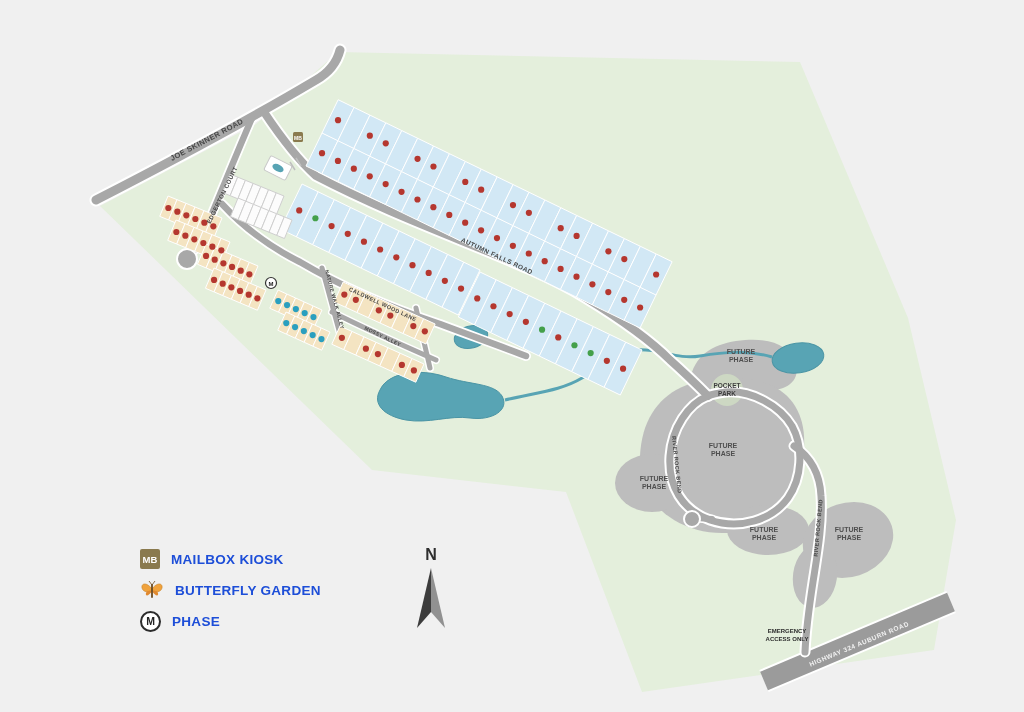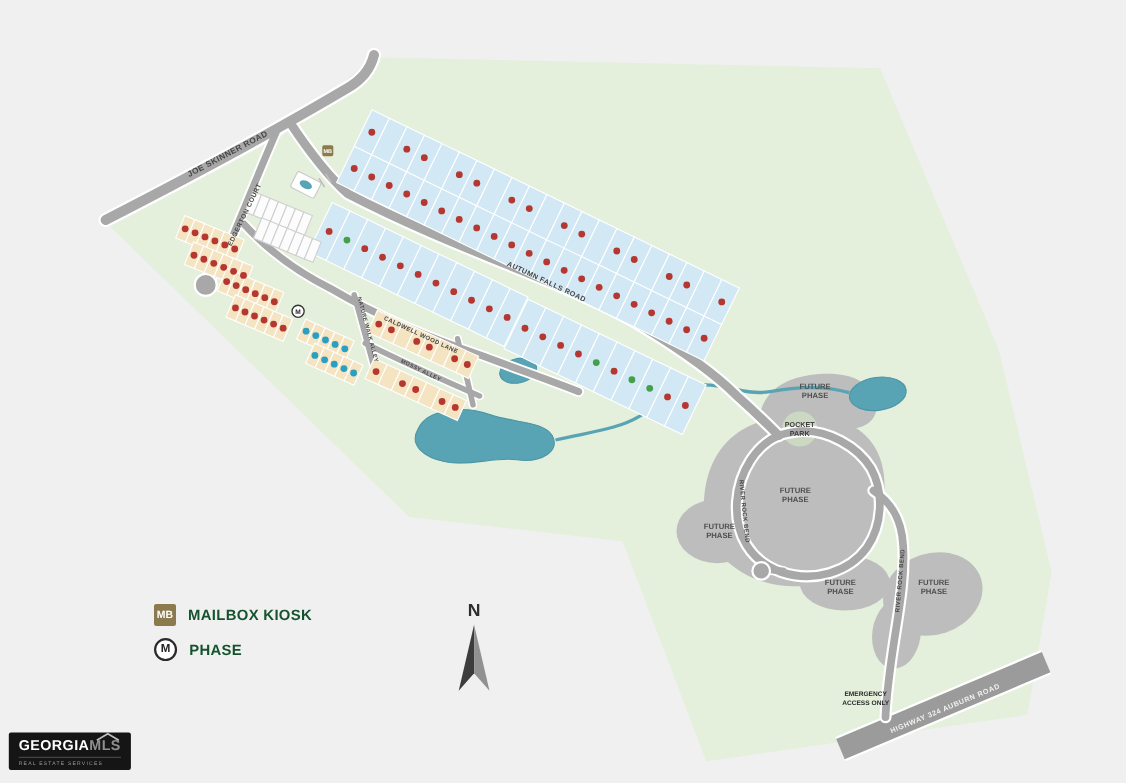--- a/index.html
+++ b/index.html
@@ -2,21 +2,21 @@
 <html><head>
 <meta charset="utf-8">
 <style>
   html,body{margin:0;padding:0;background:#e8e8e8;}
   .canvas{position:relative;width:1024px;height:712px;background:#f0f0f0;overflow:hidden;
           font-family:"Liberation Sans", sans-serif;}
   svg.map{position:absolute;left:0;top:0;}
   svg text{font-family:"Liberation Sans", sans-serif;}
   .legend{position:absolute;left:140px;top:548px;display:flex;flex-direction:column;gap:9px;}
   .legend-row{display:flex;align-items:center;gap:11px;height:22px;}
-  .legend-label{font-weight:bold;font-size:13.5px;color:#14532d;letter-spacing:.3px;white-space:nowrap;}
+  .legend-label{font-weight:bold;font-size:13.5px;color:#1d4ed8;letter-spacing:.3px;white-space:nowrap;}
   .mb-box{width:20px;height:20px;background:#8a7a4e;border-radius:2px;color:#fff;font-size:9.5px;
           font-weight:bold;display:flex;align-items:center;justify-content:center;flex:0 0 auto;}
   .m-circle{width:17px;height:17px;border:2.5px solid #2b2b2b;border-radius:50%;background:#fff;color:#222;
           font-weight:bold;font-size:10.5px;display:flex;align-items:center;justify-content:center;flex:0 0 auto;}
   .butterfly{width:24px;height:20px;flex:0 0 auto;}
   .logo{position:absolute;left:8px;top:666px;background:#151515;color:#fff;padding:5px 9px 4px;border-radius:2px;}
   .logo-top{position:relative;font-size:13px;font-weight:bold;letter-spacing:.4px;line-height:1.1;white-space:nowrap;}
   .logo-mls{color:#8f8f8f;}
   .logo-roof{position:absolute;right:0px;top:-5px;}
   .logo-sub{margin-top:3px;padding-top:2px;border-top:1px solid #4a4a4a;font-size:4.6px;color:#9c9c9c;
@@ -377,30 +377,34 @@
   </svg>
 
   <div class="legend">
     <div class="legend-row">
       <div class="mb-box">
         <span>MB</span>
       </div>
       <div class="legend-label">MAILBOX KIOSK</div>
     </div>
     <div class="legend-row">
+      <div class="butterfly">
+        <svg width="24" height="20" viewBox="0 0 24 20">
+          <path d="M12,9 C7,2 1,3 2,8 C3,12 8,13 12,10 Z" fill="#f0a23c" stroke="#c77f22" stroke-width="0.6"></path>
+          <path d="M12,9 C17,2 23,3 22,8 C21,12 16,13 12,10 Z" fill="#f0a23c" stroke="#c77f22" stroke-width="0.6"></path>
+          <path d="M12,11 C9,16 5,17 6,13 C6.5,11 9,10.5 12,11 Z" fill="#e0892f"></path>
+          <path d="M12,11 C15,16 19,17 18,13 C17.5,11 15,10.5 12,11 Z" fill="#e0892f"></path>
+          <path d="M12,5 L12,17" stroke="#6b4a1f" stroke-width="1.8" stroke-linecap="round"></path>
+          <path d="M12,5 L9,1 M12,5 L15,1" stroke="#6b4a1f" stroke-width="0.8" fill="none"></path>
+        </svg>
+      </div>
+      <div class="legend-label">BUTTERFLY GARDEN</div>
+    </div>
+    <div class="legend-row">
       <div class="m-circle">
         <span>M</span>
       </div>
       <div class="legend-label">PHASE</div>
     </div>
   </div>
 
-  <div class="logo">
-    <div class="logo-top">
-      <span>GEORGIA</span><span class="logo-mls">MLS</span>
-      <svg class="logo-roof" width="24" height="8" viewBox="0 0 24 8">
-        <path d="M2,7 L12,1 L22,7" stroke="#bdbdbd" fill="none" stroke-width="1.5"></path>
-      </svg>
-    </div>
-    <div class="logo-sub">REAL ESTATE SERVICES</div>
-  </div>
 
 </div>
 
 </body></html>

